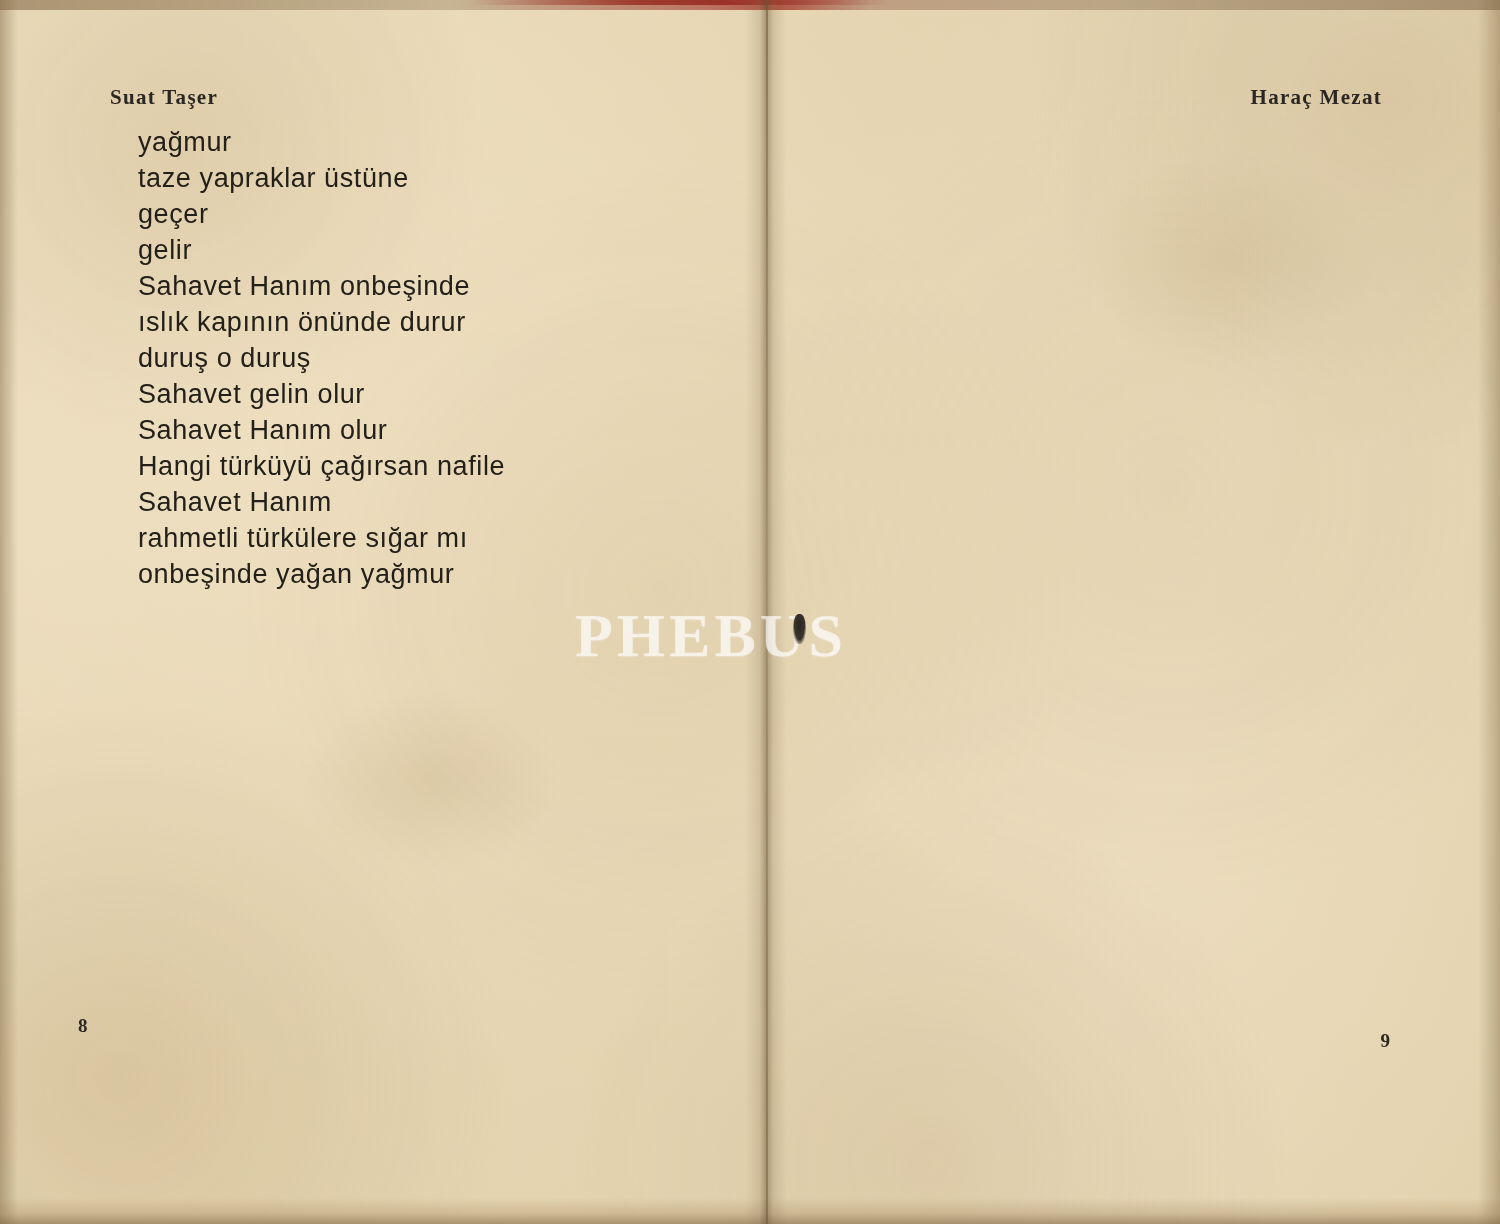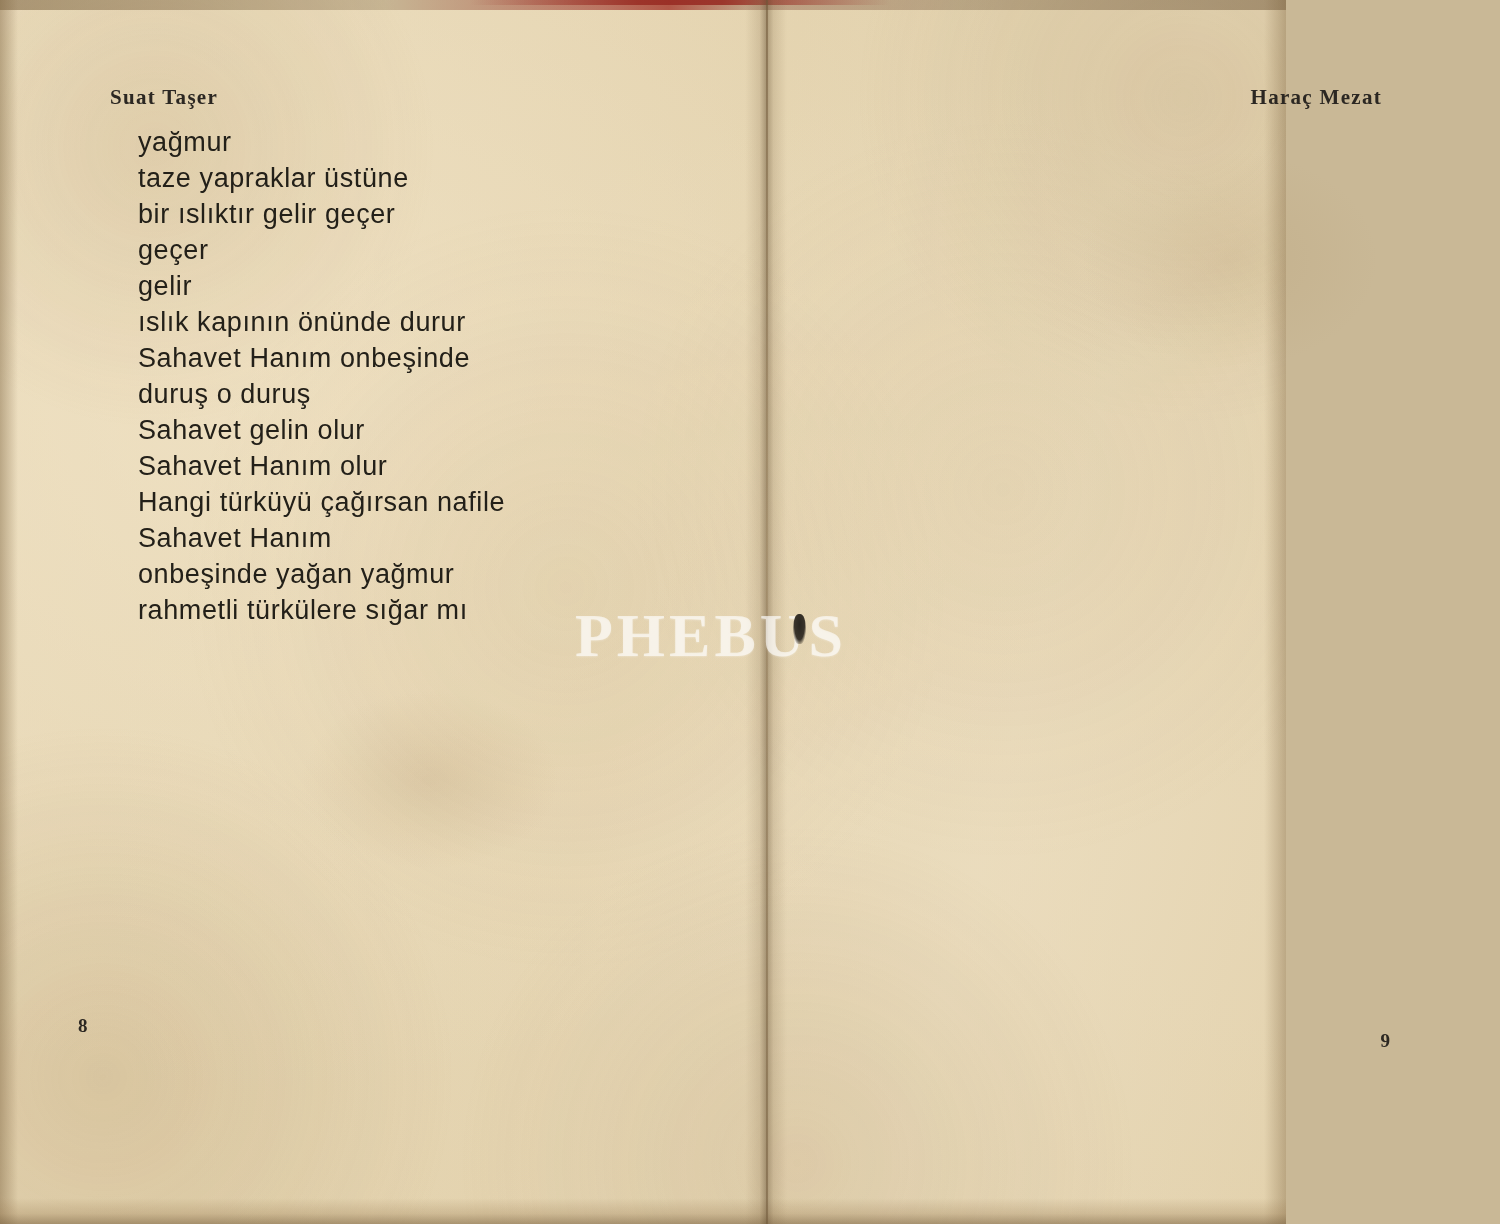--- a/index.html
+++ b/index.html
@@ -9,21 +9,21 @@
   body {
     width: 1500px;
     height: 1224px;
     overflow: hidden;
     font-family: "Liberation Serif", serif;
     background: #c9b896;
   }
 
   #book {
     position: relative;
-    width: 1286px;
+    width: 1500px;
     height: 1224px;
     background:
       radial-gradient(ellipse at 20% 30%, rgba(245,232,205,0.55) 0%, rgba(0,0,0,0) 60%),
       radial-gradient(ellipse at 80% 70%, rgba(240,226,198,0.45) 0%, rgba(0,0,0,0) 65%),
       linear-gradient(105deg, #e8d9b8 0%, #e5d5b2 25%, #e2d1ac 50%, #e6d7b6 75%, #dfcda6 100%);
   }
 
   
   .paper-noise {
     position: absolute;
@@ -203,35 +203,34 @@
   <div class="left-edge"></div>
   <div class="right-edge"></div>
   <div class="bottom-edge"></div>
 
   <div class="page page-left">
     <div class="running-head rh-left">Suat Taşer</div>
 
     <div class="poem-block" id="left-poem">
       <span class="ln">yağmur</span>
       <span class="ln">taze yapraklar üstüne</span>
-      <span class="ln">bir ıslıktır gelir geçer</span>
       <span class="ln">geçer</span>
       <span class="ln">gelir</span>
+      <span class="ln">Sahavet Hanım onbeşinde</span>
       <span class="ln">ıslık kapının önünde durur</span>
-      <span class="ln">Sahavet Hanım onbeşinde</span>
       <span class="ln">duruş o duruş</span>
       <span class="ln">Sahavet gelin olur</span>
       <span class="ln">Sahavet Hanım olur</span>
 
       <span class="stanza-gap"></span>
 
       <span class="ln">Hangi türküyü çağırsan nafile</span>
       <span class="ln">Sahavet Hanım</span>
+      <span class="ln">rahmetli türkülere sığar mı</span>
       <span class="ln">onbeşinde yağan yağmur</span>
-      <span class="ln">rahmetli türkülere sığar mı</span>
     </div>
 
     <div class="folio folio-left">8</div>
   </div>
 
   <div class="page page-right">
     <div class="running-head rh-right">Haraç Mezat</div>
 
     <div class="folio folio-right">9</div>
   </div>

